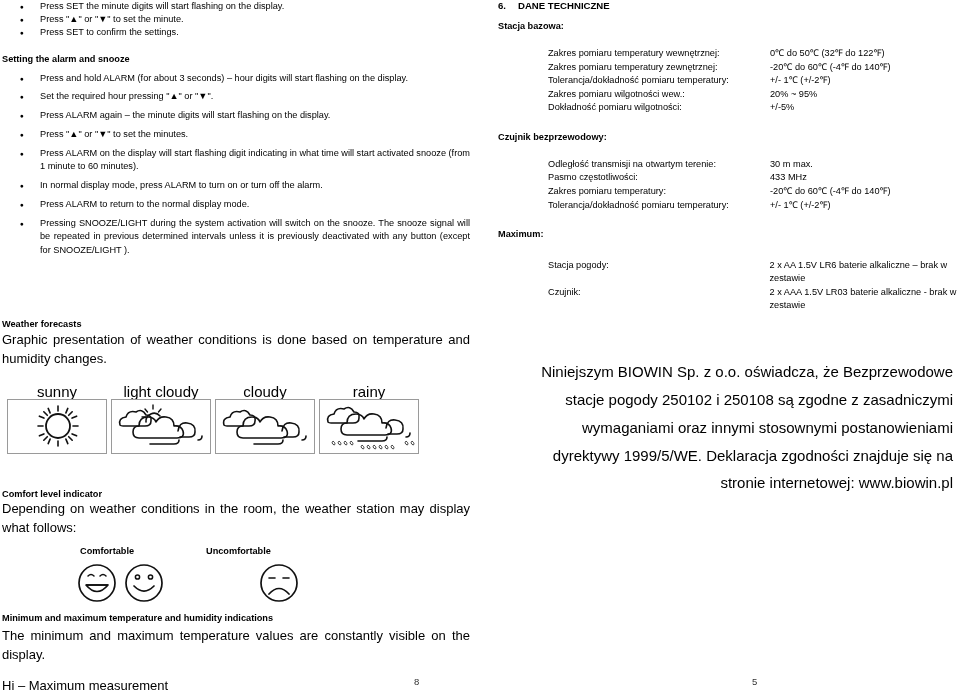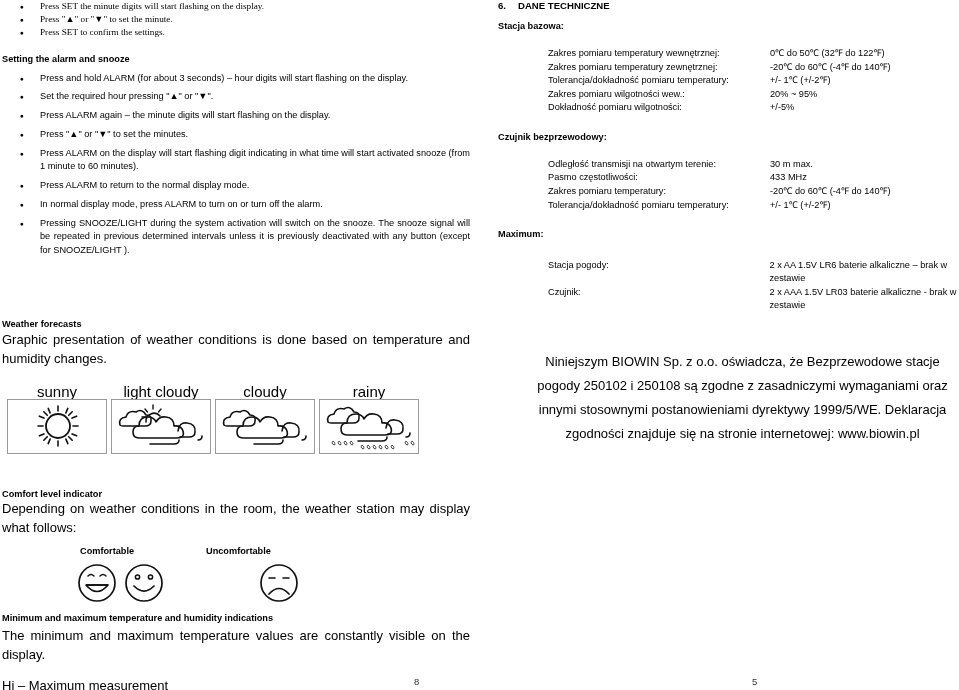--- a/index.html
+++ b/index.html
@@ -52,21 +52,21 @@
     text-align: justify;
   }
   ul.bullets li::before {
     content: "\25CF";
     position: absolute;
     left: 18px;
     top: 0;
     font-size: 6.5px;
     line-height: 2.0;
   }
-  ul.bullets.tight li { margin-bottom: 0px; line-height: 1.42; font-family: Liberation Serif, serif; }
+  ul.bullets.tight li { margin-bottom: 0px; line-height: 1.42; }
   ul.bullets.loose li { margin-bottom: 5.5px; }
 
   .spacer-6 { height: 6px; }
   .spacer-8 { height: 8px; }
   .spacer-10 { height: 10px; }
   .spacer-12 { height: 12px; }
   .spacer-14 { height: 14px; }
   .spacer-16 { height: 16px; }
   .spacer-20 { height: 20px; }
 
@@ -131,24 +131,24 @@
   table.spec td.k { padding-right: 14px; width: 222px; }
   table.spec td.v { white-space: normal; }
 
   .title-num {
     font-size: 9.6px;
     font-weight: bold;
   }
   .title-num .n { margin-right: 12px; }
 
   .declaration {
-    font-size: 13px;
+    font-size: 15px;
     line-height: 1.85;
-    margin: 0 6px 0 34px;
-    text-align: center;
+    margin: 8px 6px 0 34px;
+    text-align: right;
   }
 
   .pagenum {
     position: absolute;
     font-size: 9.5px;
     color: #333;
   }
 </style>
 </head>
 <body>
@@ -168,22 +168,22 @@
     <h3 class="sec">Setting the alarm and snooze</h3>
 
     <div class="spacer-6"></div>
 
     <ul class="bullets loose">
       <li>Press and hold ALARM (for about 3 seconds) – hour digits will start flashing on the display.</li>
       <li>Set the required hour pressing  "▲" or "▼".</li>
       <li>Press ALARM again – the minute digits will start flashing on the display.</li>
       <li>Press  "▲" or "▼" to set the minutes.</li>
       <li>Press ALARM on the display will start flashing digit indicating in what time will start activated snooze (from 1 minute to 60 minutes).</li>
+      <li>In normal display mode, press ALARM to turn on or turn off the alarm.</li>
       <li>Press ALARM to return to the normal display mode.</li>
-      <li>In normal display mode, press ALARM to turn on or turn off the alarm.</li>
       <li>Pressing SNOOZE/LIGHT during the system activation will switch on the snooze. The snooze signal will be repeated in previous determined intervals unless it is previously deactivated with any button (except for SNOOZE/LIGHT ).</li>
     </ul>
 
     <div style="height:56px"></div>
 
     <h3 class="sec">Weather forecasts</h3>
     <p class="body">Graphic presentation of weather conditions is done based on temperature and humidity changes.</p>
 
     <div class="spacer-14"></div>
 

